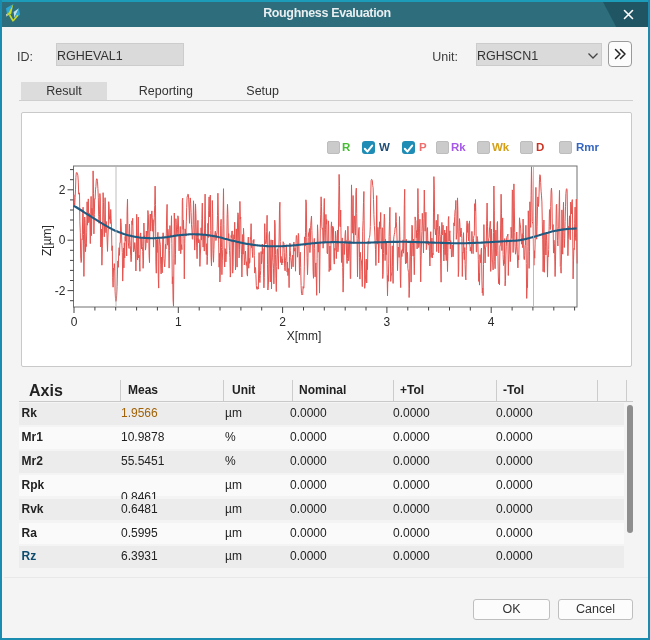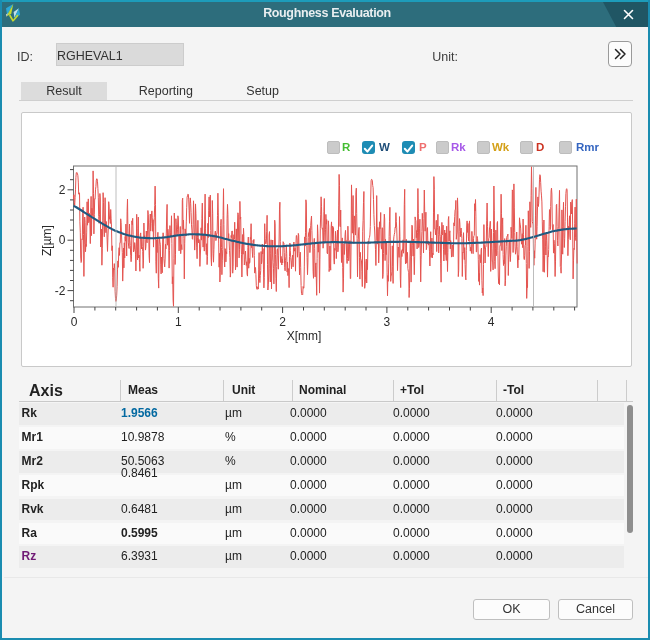--- a/index.html
+++ b/index.html
@@ -25,20 +25,24 @@
 <polygon points="11.3,10.6 12.5,11.7 7.7,17.3 6.6,17.7 7.1,15.7" fill="#c6da30"></polygon>
 </svg>
 <div style="position:absolute;left:0;top:4px;width:100%;text-align:center;font-size:12.5px;font-weight:600;letter-spacing:-0.35px;color:#e9eef0">Roughness Evaluation</div>
 <svg width="11" height="11" style="position:absolute;left:621px;top:7px">
 <path d="M1.5 1.5 L9.5 9.5 M9.5 1.5 L1.5 9.5" stroke="#ffffff" stroke-width="1.6" stroke-linecap="round"></path>
 </svg>
 </div>
 <div class="lbl" style="left:15px;top:49.5px">ID:</div>
 <div class="fld" style="left:54px;top:43px;width:128px;height:23px">RGHEVAL1</div>
 <div class="lbl" style="left:410px;top:49.5px;width:46px;text-align:right">Unit:</div>
+<div class="fld" style="left:474px;top:43px;width:126px;height:23px">RGHSCN1
+<svg width="10" height="6" style="position:absolute;left:111px;top:9px">
+<path d="M0.5 0.5 L5 5 L9.5 0.5" fill="none" stroke="#444" stroke-width="1.3"></path>
+      </svg></div>
 <div class="btn" style="left:606px;top:41px;width:24px;height:26px;border-color:#9a9a9a;border-radius:4px">
 <svg width="14" height="14" style="margin-top:5px">
 <path d="M2.5 2.5 L7 7 L2.5 11.5 M7.5 2.5 L12 7 L7.5 11.5" fill="none" stroke="#222" stroke-width="1.5" stroke-linejoin="round" stroke-linecap="round"></path>
       </svg></div>
 
 <div style="position:absolute;left:19px;top:82px;width:86px;height:18px;background:#dcdcdc"></div>
 <div class="lbl" style="left:19px;top:84px;width:86px;text-align:center;font-size:12.5px;color:#333">Result</div>
 <div class="lbl" style="left:105px;top:84px;width:86px;text-align:right;font-size:12.5px;color:#333">Reporting</div>
 <div class="lbl" style="left:191px;top:84px;width:86px;text-align:right;font-size:12.5px;color:#333">Setup</div>
 <div style="position:absolute;left:17px;top:100px;width:614px;height:1px;background:#cfcfcf"></div>
@@ -131,62 +135,62 @@
     <div style="position:absolute;left:118px;top:380px;width:1px;height:21px;background:#cccccc"></div>
     <div style="position:absolute;left:221px;top:380px;width:1px;height:21px;background:#cccccc"></div>
     <div style="position:absolute;left:290px;top:380px;width:1px;height:21px;background:#cccccc"></div>
     <div style="position:absolute;left:391px;top:380px;width:1px;height:21px;background:#cccccc"></div>
     <div style="position:absolute;left:494px;top:380px;width:1px;height:21px;background:#cccccc"></div>
     <div style="position:absolute;left:595px;top:380px;width:1px;height:21px;background:#cccccc"></div>
     <div style="position:absolute;left:624px;top:380px;width:1px;height:21px;background:#cccccc"></div>
     <div style="position:absolute;left:17px;top:401px;width:614px;height:1px;background:#c9c9c9"></div>
 <div style="position:absolute;left:17px;top:403.3px;width:605px;height:21.5px;background:#ececec"></div>
     <div style="position:absolute;left:19.5px;top:403.3px;height:21px;line-height:21.5px;font-size:12px;font-weight:700;color:#222">Rk</div>
-    <div style="position:absolute;left:119px;top:403.3px;height:21px;line-height:21.5px;font-size:12px;font-weight:700;color:#0369a1">1.9566</div>
+    <div style="position:absolute;left:119px;top:403.3px;height:21px;line-height:21.5px;font-size:12px;font-weight:400;color:#a16207">1.9566</div>
     <div style="position:absolute;left:223px;top:403.3px;height:21px;line-height:21.5px;font-size:12px;font-weight:400;color:#222">µm</div>
     <div style="position:absolute;left:288px;top:403.3px;height:21px;line-height:21.5px;font-size:12px;font-weight:400;color:#222">0.0000</div>
     <div style="position:absolute;left:391px;top:403.3px;height:21px;line-height:21.5px;font-size:12px;font-weight:400;color:#222">0.0000</div>
     <div style="position:absolute;left:494px;top:403.3px;height:21px;line-height:21.5px;font-size:12px;font-weight:400;color:#222">0.0000</div>
     <div style="position:absolute;left:17px;top:427.2px;width:605px;height:21.5px;background:#fafafa"></div>
     <div style="position:absolute;left:19.5px;top:427.2px;height:21px;line-height:21.5px;font-size:12px;font-weight:700;color:#222">Mr1</div>
     <div style="position:absolute;left:119px;top:427.2px;height:21px;line-height:21.5px;font-size:12px;font-weight:400;color:#222">10.9878</div>
     <div style="position:absolute;left:223px;top:427.2px;height:21px;line-height:21.5px;font-size:12px;font-weight:400;color:#222">%</div>
     <div style="position:absolute;left:288px;top:427.2px;height:21px;line-height:21.5px;font-size:12px;font-weight:400;color:#222">0.0000</div>
     <div style="position:absolute;left:391px;top:427.2px;height:21px;line-height:21.5px;font-size:12px;font-weight:400;color:#222">0.0000</div>
     <div style="position:absolute;left:494px;top:427.2px;height:21px;line-height:21.5px;font-size:12px;font-weight:400;color:#222">0.0000</div>
     <div style="position:absolute;left:17px;top:451.0px;width:605px;height:21.5px;background:#ececec"></div>
     <div style="position:absolute;left:19.5px;top:451.0px;height:21px;line-height:21.5px;font-size:12px;font-weight:700;color:#222">Mr2</div>
-    <div style="position:absolute;left:119px;top:451.0px;height:21px;line-height:21.5px;font-size:12px;font-weight:400;color:#222">50.5063</div>
+    <div style="position:absolute;left:119px;top:451.0px;height:21px;line-height:21.5px;font-size:12px;font-weight:400;color:#222">55.5451</div>
     <div style="position:absolute;left:223px;top:451.0px;height:21px;line-height:21.5px;font-size:12px;font-weight:400;color:#222">%</div>
     <div style="position:absolute;left:288px;top:451.0px;height:21px;line-height:21.5px;font-size:12px;font-weight:400;color:#222">0.0000</div>
     <div style="position:absolute;left:391px;top:451.0px;height:21px;line-height:21.5px;font-size:12px;font-weight:400;color:#222">0.0000</div>
     <div style="position:absolute;left:494px;top:451.0px;height:21px;line-height:21.5px;font-size:12px;font-weight:400;color:#222">0.0000</div>
     <div style="position:absolute;left:17px;top:474.9px;width:605px;height:21.5px;background:#fafafa"></div>
     <div style="position:absolute;left:19.5px;top:474.9px;height:21px;line-height:21.5px;font-size:12px;font-weight:700;color:#222">Rpk</div>
-    <div style="position:absolute;left:119px;top:463px;height:21px;line-height:21.5px;font-size:12px;font-weight:400;color:#222">0.8461</div>
+    <div style="position:absolute;left:119px;top:487px;height:21px;line-height:21.5px;font-size:12px;font-weight:400;color:#222">0.8461</div>
     <div style="position:absolute;left:223px;top:474.9px;height:21px;line-height:21.5px;font-size:12px;font-weight:400;color:#222">µm</div>
     <div style="position:absolute;left:288px;top:474.9px;height:21px;line-height:21.5px;font-size:12px;font-weight:400;color:#222">0.0000</div>
     <div style="position:absolute;left:391px;top:474.9px;height:21px;line-height:21.5px;font-size:12px;font-weight:400;color:#222">0.0000</div>
     <div style="position:absolute;left:494px;top:474.9px;height:21px;line-height:21.5px;font-size:12px;font-weight:400;color:#222">0.0000</div>
     <div style="position:absolute;left:17px;top:498.7px;width:605px;height:21.5px;background:#ececec"></div>
     <div style="position:absolute;left:19.5px;top:498.7px;height:21px;line-height:21.5px;font-size:12px;font-weight:700;color:#222">Rvk</div>
     <div style="position:absolute;left:119px;top:498.7px;height:21px;line-height:21.5px;font-size:12px;font-weight:400;color:#222">0.6481</div>
     <div style="position:absolute;left:223px;top:498.7px;height:21px;line-height:21.5px;font-size:12px;font-weight:400;color:#222">µm</div>
     <div style="position:absolute;left:288px;top:498.7px;height:21px;line-height:21.5px;font-size:12px;font-weight:400;color:#222">0.0000</div>
     <div style="position:absolute;left:391px;top:498.7px;height:21px;line-height:21.5px;font-size:12px;font-weight:400;color:#222">0.0000</div>
     <div style="position:absolute;left:494px;top:498.7px;height:21px;line-height:21.5px;font-size:12px;font-weight:400;color:#222">0.0000</div>
     <div style="position:absolute;left:17px;top:522.5px;width:605px;height:21.5px;background:#fafafa"></div>
     <div style="position:absolute;left:19.5px;top:522.5px;height:21px;line-height:21.5px;font-size:12px;font-weight:700;color:#222">Ra</div>
-    <div style="position:absolute;left:119px;top:522.5px;height:21px;line-height:21.5px;font-size:12px;font-weight:700;color:#222">0.5995</div>
+    <div style="position:absolute;left:119px;top:522.5px;height:21px;line-height:21.5px;font-size:12px;font-weight:400;color:#222">0.5995</div>
     <div style="position:absolute;left:223px;top:522.5px;height:21px;line-height:21.5px;font-size:12px;font-weight:400;color:#222">µm</div>
     <div style="position:absolute;left:288px;top:522.5px;height:21px;line-height:21.5px;font-size:12px;font-weight:400;color:#222">0.0000</div>
     <div style="position:absolute;left:391px;top:522.5px;height:21px;line-height:21.5px;font-size:12px;font-weight:400;color:#222">0.0000</div>
     <div style="position:absolute;left:494px;top:522.5px;height:21px;line-height:21.5px;font-size:12px;font-weight:400;color:#222">0.0000</div>
     <div style="position:absolute;left:17px;top:546.4px;width:605px;height:21.5px;background:#ececec"></div>
-    <div style="position:absolute;left:19.5px;top:546.4px;height:21px;line-height:21.5px;font-size:12px;font-weight:700;color:#701a75">Rz</div>
+    <div style="position:absolute;left:19.5px;top:546.4px;height:21px;line-height:21.5px;font-size:12px;font-weight:700;color:#0c4a6e">Rz</div>
     <div style="position:absolute;left:119px;top:546.4px;height:21px;line-height:21.5px;font-size:12px;font-weight:400;color:#222">6.3931</div>
     <div style="position:absolute;left:223px;top:546.4px;height:21px;line-height:21.5px;font-size:12px;font-weight:400;color:#222">µm</div>
     <div style="position:absolute;left:288px;top:546.4px;height:21px;line-height:21.5px;font-size:12px;font-weight:400;color:#222">0.0000</div>
     <div style="position:absolute;left:391px;top:546.4px;height:21px;line-height:21.5px;font-size:12px;font-weight:400;color:#222">0.0000</div>
     <div style="position:absolute;left:494px;top:546.4px;height:21px;line-height:21.5px;font-size:12px;font-weight:400;color:#222">0.0000</div>
 <div style="position:absolute;left:625px;top:405px;width:5.5px;height:128px;background:#8e8e8e;border-radius:3px"></div>
 <div style="position:absolute;left:2px;top:577px;width:646px;height:1px;background:#e8e8e8"></div>
 <div class="btn" style="left:471px;top:599px;width:77px;height:21px;line-height:19px">OK</div>
 <div class="btn" style="left:556px;top:599px;width:75px;height:21px;line-height:19px">Cancel</div>
 </div>

